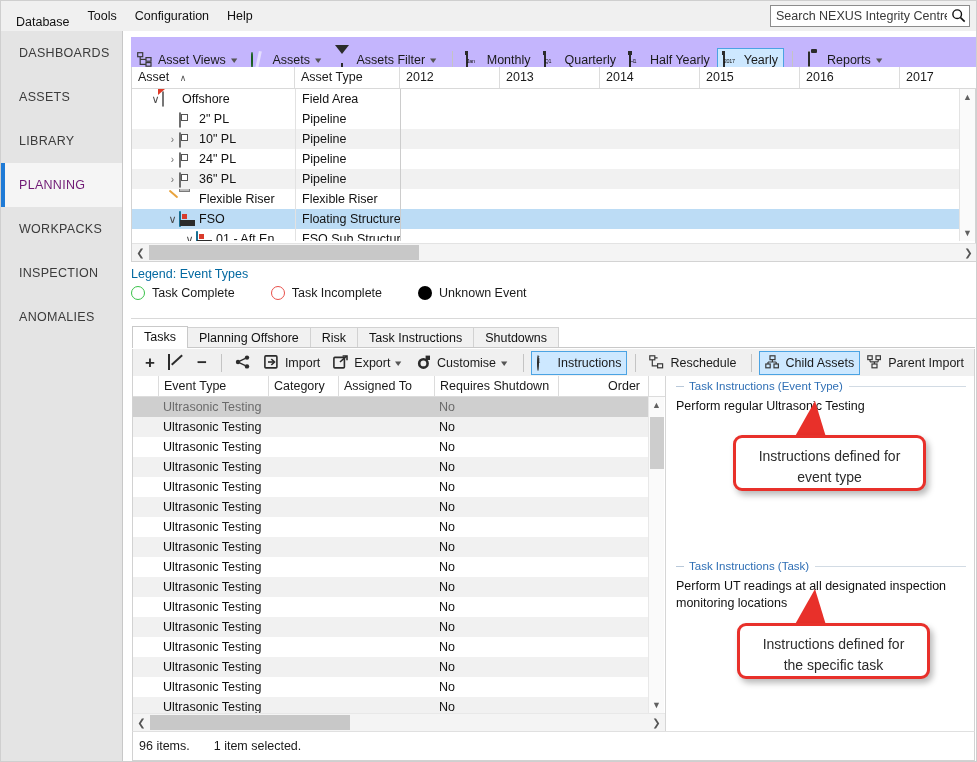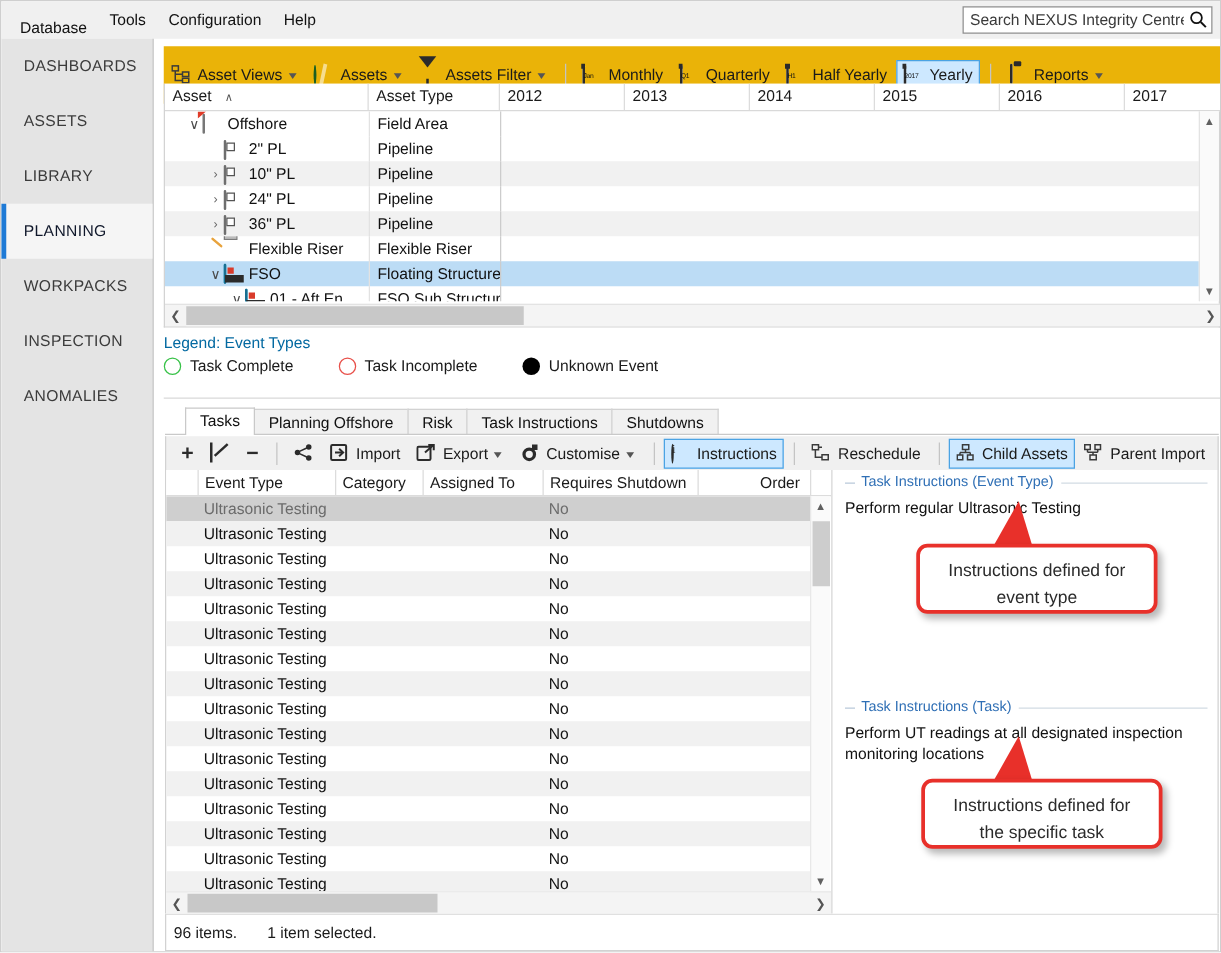--- a/index.html
+++ b/index.html
@@ -51,30 +51,30 @@
     position: absolute; left: 0; top: 30px; width: 122px; height: 732px;
     background: #e4e4e4;
     border-right: 1px solid #c8c8c8;
   }
   .nav-item {
     position: relative; height: 44px; display: flex; align-items: center;
     padding-left: 18px;
     font-size: 12.5px; letter-spacing: .3px; color: #3b3b3b;
     cursor: default;
   }
-  .nav-item.active { background: #f5f5f5; color: #0f172a; }
+  .nav-item.active { background: #f5f5f5; color: #701a75; }
   .nav-item.active::before {
     content: ""; position: absolute; left: 0; top: 0;
     width: 4px; height: 100%; background: #1e7ad6;
   }
 
   
   #toolbar {
     position: absolute; left: 130px; top: 36px; width: 845px; height: 46px;
-    background: #eab308;
+    background: #c4b5fd;
     display: flex; align-items: center;
   }
   .tb {
     display: flex; align-items: center; height: 24px;
     padding: 0 5px; margin-right: 1px;
     font-size: 12.5px; color: #1a1a1a; white-space: nowrap;
     cursor: default; border: 1px solid transparent;
   }
   .tb.sel { background: #cde8ff; border: 1px solid #4ba3e3; }
   .tb .lbl { margin-left: 5px; }
@@ -252,21 +252,21 @@
   .lg .dot { width: 14px; height: 14px; border-radius: 50%; margin-right: 7px; }
   .lg .lbl { font-size: 12.5px; color: #1a1a1a; }
   #legend-sep {
     position: absolute; left: 130px; top: 317px; width: 845px; height: 1px;
     background: #d9d9d9;
   }
 
   
   #tabs {
     position: absolute; left: 131px; top: 325px; width: 817px; height: 22px;
-    display: flex; align-items: flex-end; margin-left: 16px;
+    display: flex; align-items: flex-end;
   }
   .tab {
     height: 21px; line-height: 20px; padding: 0 11px;
     font-size: 12.5px; color: #111; background: #f1f1f1;
     border: 1px solid #d2d2d2; border-bottom: none;
     margin-right: -1px; cursor: default; white-space: nowrap;
   }
   .tab.active {
     background: #ffffff; height: 22px; line-height: 21px;
     border-color: #c9c9c9; position: relative; z-index: 2;

